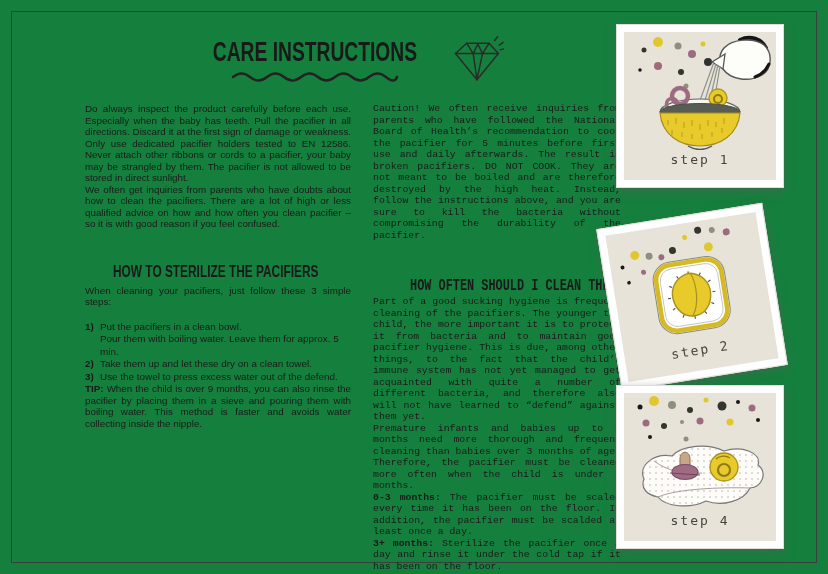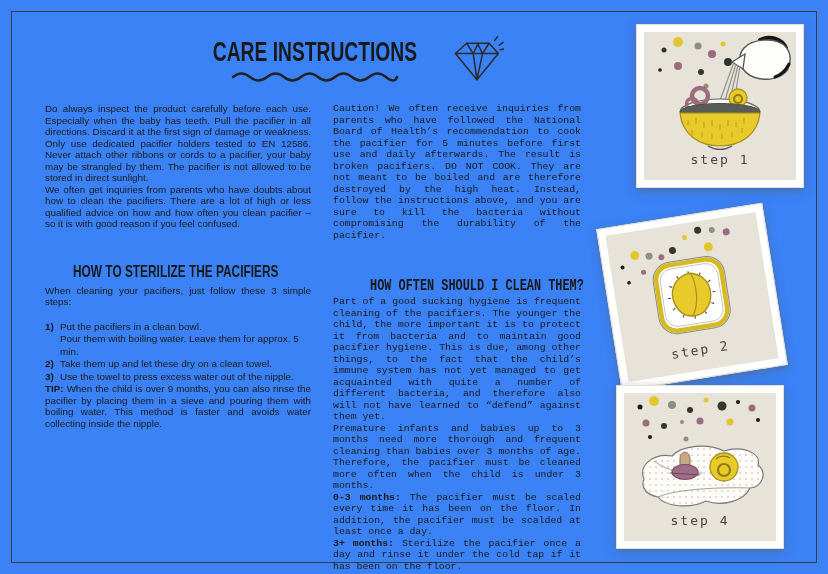--- a/index.html
+++ b/index.html
@@ -1,50 +1,50 @@
 <!DOCTYPE html>
 <html><head>
 <meta charset="utf-8">
 <style>
   html,body{margin:0;padding:0;background:#ffffff;}
   .canvas{
-    position:relative;width:828px;height:574px;background:#3b82f6;
+    position:relative;width:828px;height:574px;background:#15803d;
     font-family:"Liberation Sans", sans-serif;color:#191919;overflow:hidden;
   }
   .frame{position:absolute;left:11px;top:11px;width:804px;height:550px;border:1px solid #3d3d3d;}
 
   
   .header{position:absolute;left:150px;top:38px;width:330px;text-align:center;}
   .header h1{margin:0;font-size:27.5px;line-height:27px;font-weight:700;letter-spacing:0;}
   .cond{display:inline-block;white-space:nowrap;transform:scaleX(.70);transform-origin:50% 50%;}
   .cond-l{display:inline-block;white-space:nowrap;transform:scaleX(.72);transform-origin:0 50%;}
   .wave{display:block;margin:5px auto 0;}
   .diamond{position:absolute;left:448px;top:36px;}
 
   
-  .col{position:absolute;top:103px;}
+  .col{position:absolute;top:103px;margin-left:40px;}
   .col-left{left:45px;width:266px;}
   .col-mid{left:333px;width:248px;font-family:Liberation Mono, monospace;}
   .col p{margin:0;font-size:9.8px;line-height:11.5px;text-align:justify;}
   .lbl{font-weight:700;}
   .lbl::after{content:" ";white-space:pre;}
   .mt20{margin-top:20px;} .mt14{margin-top:14px;} .mt18{margin-top:18px;}
   .mt13{margin-top:13px;} .mt19{margin-top:19px;} .mt1{margin-top:1px;}
   h2{margin:0;font-size:16.5px;line-height:17px;font-weight:700;overflow:visible;}
   .h2-st{margin-top:33px;margin-bottom:5px;padding-left:28px;}
   .h2-cl{margin-top:36px;margin-bottom:2px;padding-left:37px;}
   .steps-list{margin-top:13px;font-size:9.9px;line-height:12.6px;}
   .step-row{display:flex;}
   .step-num{font-weight:700;width:15px;flex:none;}
   .step-text{flex:1;}
 
   
   .card{position:absolute;background:#ffffff;border:1px solid #e0ded7;padding:7px;
         box-shadow:0 3px 9px rgba(90,90,90,.5);}
-  .card1{left:636px;top:24px;}
+  .card1{left:616px;top:24px;}
   .card2{left:608px;top:215px;transform:rotate(-9deg);}
   .card3{left:616px;top:385px;}
   .face{width:152px;height:148px;background:#e7e3d9;display:flex;flex-direction:column;align-items:center;}
   .illus{display:block;flex:none;}
   .card-label{font-family:"DejaVu Sans Mono", monospace;font-size:13px;letter-spacing:2px;
               color:#45443f;margin-top:2px;}
 </style>
 </head>
 <body>
 
@@ -84,21 +84,21 @@
           <span>Put the pacifiers in a clean bowl.</span><br>
           <span>Pour them with boiling water. Leave them for approx. 5 min.</span>
         </span>
       </div>
       <div class="step-row">
         <span class="step-num">2)</span>
         <span class="step-text">Take them up and let these dry on a clean towel.</span>
       </div>
       <div class="step-row">
         <span class="step-num">3)</span>
-        <span class="step-text">Use the towel to press excess water out of the nipple.</span>
+        <span class="step-text">Use the towel to press excess water out of the defend.</span>
       </div>
     </div>
 
     <p class="mt13">
       <span class="lbl">TIP:</span><span>When the child is over 9 months, you can also rinse the pacifier by placing them in a sieve and pouring them with boiling water. This method is faster and avoids water collecting inside the nipple.</span>
     </p>
   </section>
 
   <section class="col col-mid">
     <p>Caution! We often receive inquiries from parents who have followed the National Board of Health’s recommendation to cook the pacifier for 5 minutes before first use and daily afterwards. The result is broken pacifiers. DO NOT COOK. They are not meant to be boiled and are therefore destroyed by the high heat. Instead, follow the instructions above, and you are sure to kill the bacteria without compromising the durability of the pacifier.</p>

